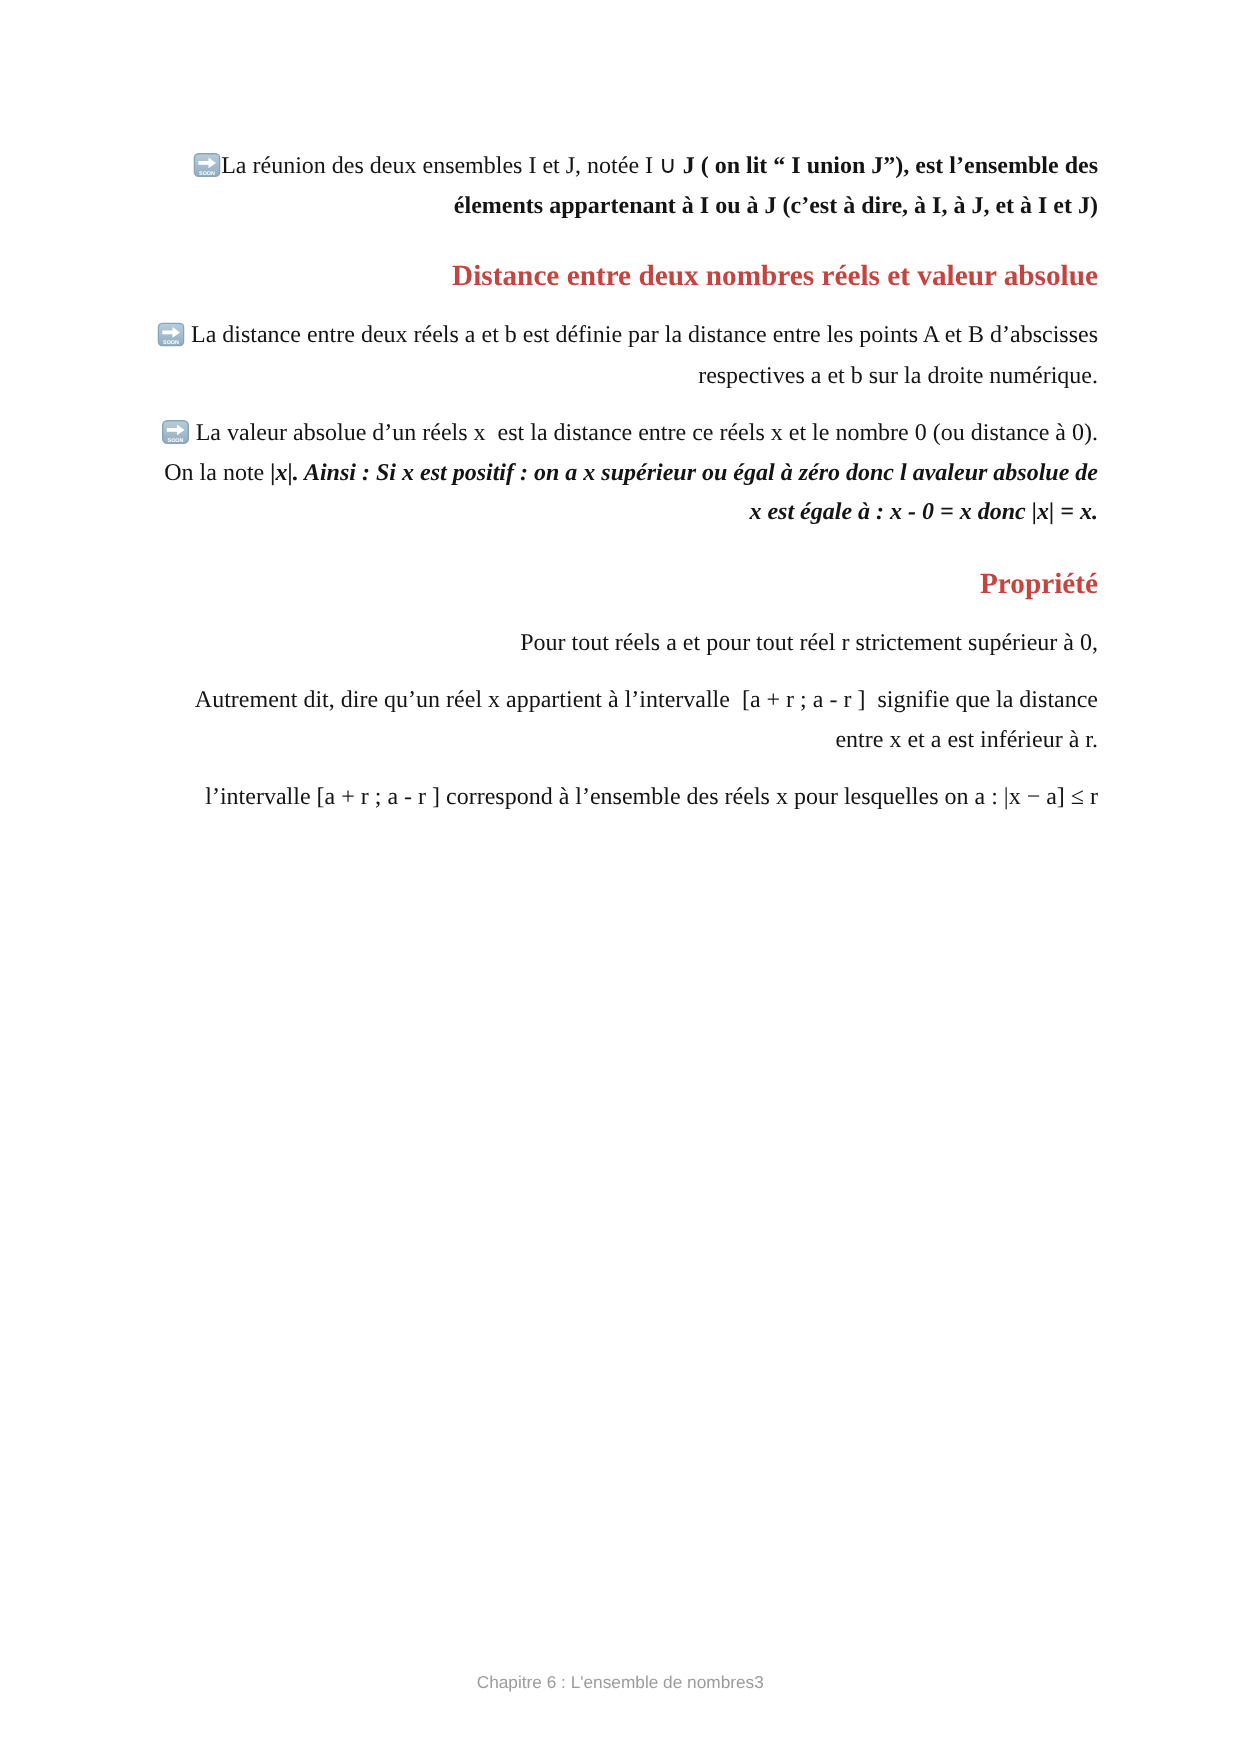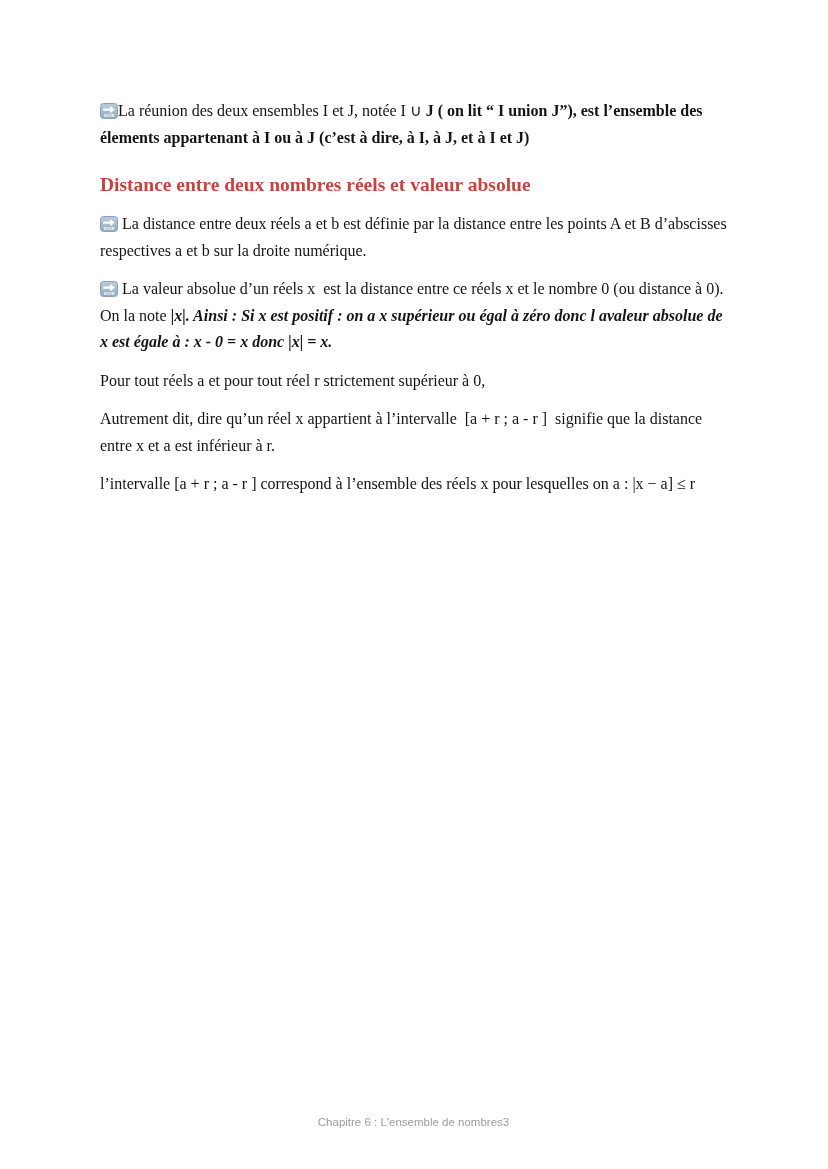--- a/index.html
+++ b/index.html
@@ -12,20 +12,21 @@
     background: #ffffff;
     font-family: "Liberation Serif", serif;
     color: #141414;
     overflow: hidden;
   }
   .content {
     position: absolute;
     top: 98px;
     left: 100px;
     width: 632px;
+    text-align: right;
   }
   .para {
     font-size: 16px;
     line-height: 26.5px;
     white-space: pre-wrap;
     margin-bottom: 12px;
     color: #141414;
   }
   .bold { font-weight: bold; }
   .bold-italic { font-weight: bold; font-style: italic; }
@@ -81,20 +82,21 @@
             <text x="9" y="14.4" font-size="3.6" fill="#ffffff" text-anchor="middle" font-family="sans-serif" font-weight="bold">SOON</text>
           </svg></span><span> La distance entre deux réels a et b est définie par la distance entre les points A et B d’abscisses respectives a et b sur la droite numérique.</span></p>
 
     <p class="para"><span class="soon-icon"><svg width="18" height="16" viewBox="0 0 18 16" aria-hidden="true">
             <rect x="0.5" y="0.5" width="17" height="15" rx="3" fill="url(#g1)" stroke="#8aa4b7"></rect>
             <path d="M3.2 5.4 H10 V3 L15 6.6 10 10.2 V7.8 H3.2 Z" fill="#ffffff"></path>
             <text x="9" y="14.4" font-size="3.6" fill="#ffffff" text-anchor="middle" font-family="sans-serif" font-weight="bold">SOON</text>
           </svg></span><span> La valeur absolue d’un réels x  est la distance entre ce réels x et le nombre 0 (ou distance à 0). On la note </span><span class="bold-italic">|x|. Ainsi : Si x est positif : on a x supérieur ou égal à zéro donc l avaleur absolue de x est égale à : x - 0 = x donc |x| = x.</span></p>
 
 
+    <h2 class="section-heading">Propriété</h2>
 
     <p class="para">Pour tout réels a et pour tout réel r strictement supérieur à 0,</p>
 
     <p class="para">Autrement dit, dire qu’un réel x appartient à l’intervalle  [a + r ; a - r ]  signifie que la distance entre x et a est inférieur à r.</p>
 
     <p class="para">l’intervalle [a + r ; a - r ] correspond à l’ensemble des réels x pour lesquelles on a : |x − a] ≤ r</p>
 
   </div>
 
   <div class="footer">

